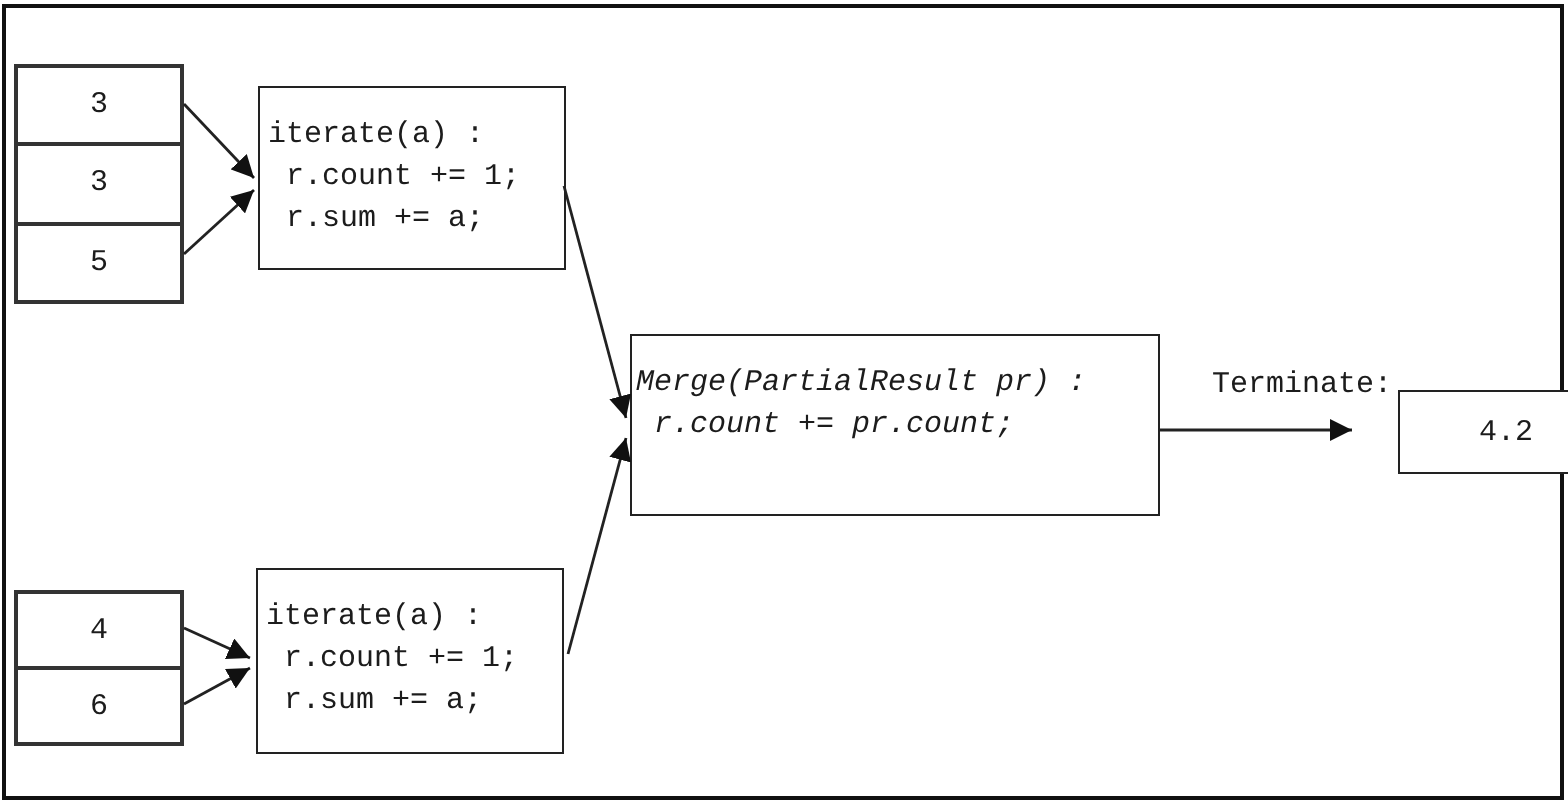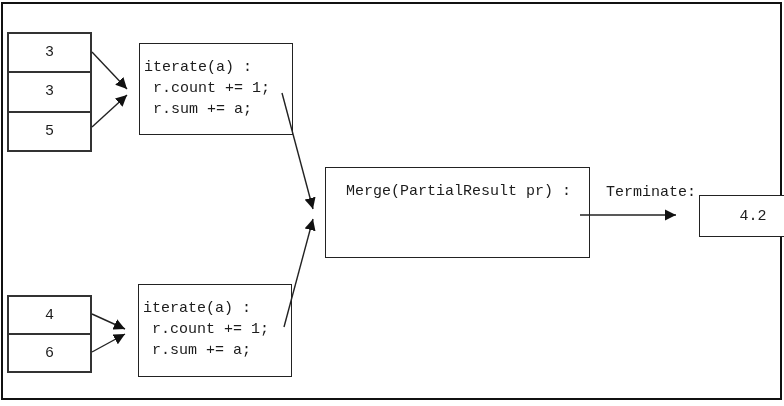--- a/index.html
+++ b/index.html
@@ -15,23 +15,23 @@
   .box {
     position:absolute; box-sizing:border-box; background:#fff;
     border:1.5px solid #222;
   }
   .stack { display:flex; flex-direction:column; border-width:2px; border-color:#333; }
   .stack .cell {
     flex:1; display:flex; align-items:center; justify-content:center;
     font-size:15px; border-bottom:2px solid #333;
   }
   .stack .cell:last-child { border-bottom:none; }
-  .code-box { padding-top:13px; padding-left:4px;margin-left:10px; }
+  .code-box { padding-top:13px; padding-left:4px; }
   .code-line { white-space:pre; font-size:15px; line-height:21px; }
-  .merge-box { padding-left:20px; }
+  .merge-box { padding-left:2px;font-style:italic; }
   .result-box { display:flex; align-items:center; justify-content:center; font-size:15px; }
   .label { position:absolute; font-size:15px; line-height:21px; white-space:pre; }
   .arrows { position:absolute; left:0; top:0; width:784px; height:406px; pointer-events:none; }
 </style>
 </head>
 <body>
 
 <div class="canvas">
 
   <div class="frame"></div>
@@ -54,20 +54,21 @@
   </div>
 
   <div class="box code-box" style="left:128px; top:284px; width:154px; height:93px;">
     <div class="code-line">iterate(a) :</div>
     <div class="code-line"> r.count += 1;</div>
     <div class="code-line"> r.sum += a;</div>
   </div>
 
   <div class="box code-box merge-box" style="left:315px; top:167px; width:265px; height:91px;">
     <div class="code-line">Merge(PartialResult pr) :</div>
+    <div class="code-line"> r.count += pr.count;</div>
   </div>
 
   <div class="label" style="left:606px; top:140px;">
     <div>Terminate:</div>
   </div>
 
   <div class="box result-box" style="left:699px; top:195px; width:108px; height:42px;">4.2</div>
 
   <svg class="arrows" viewBox="0 0 784 406" xmlns="http://www.w3.org/2000/svg">
     <defs>

